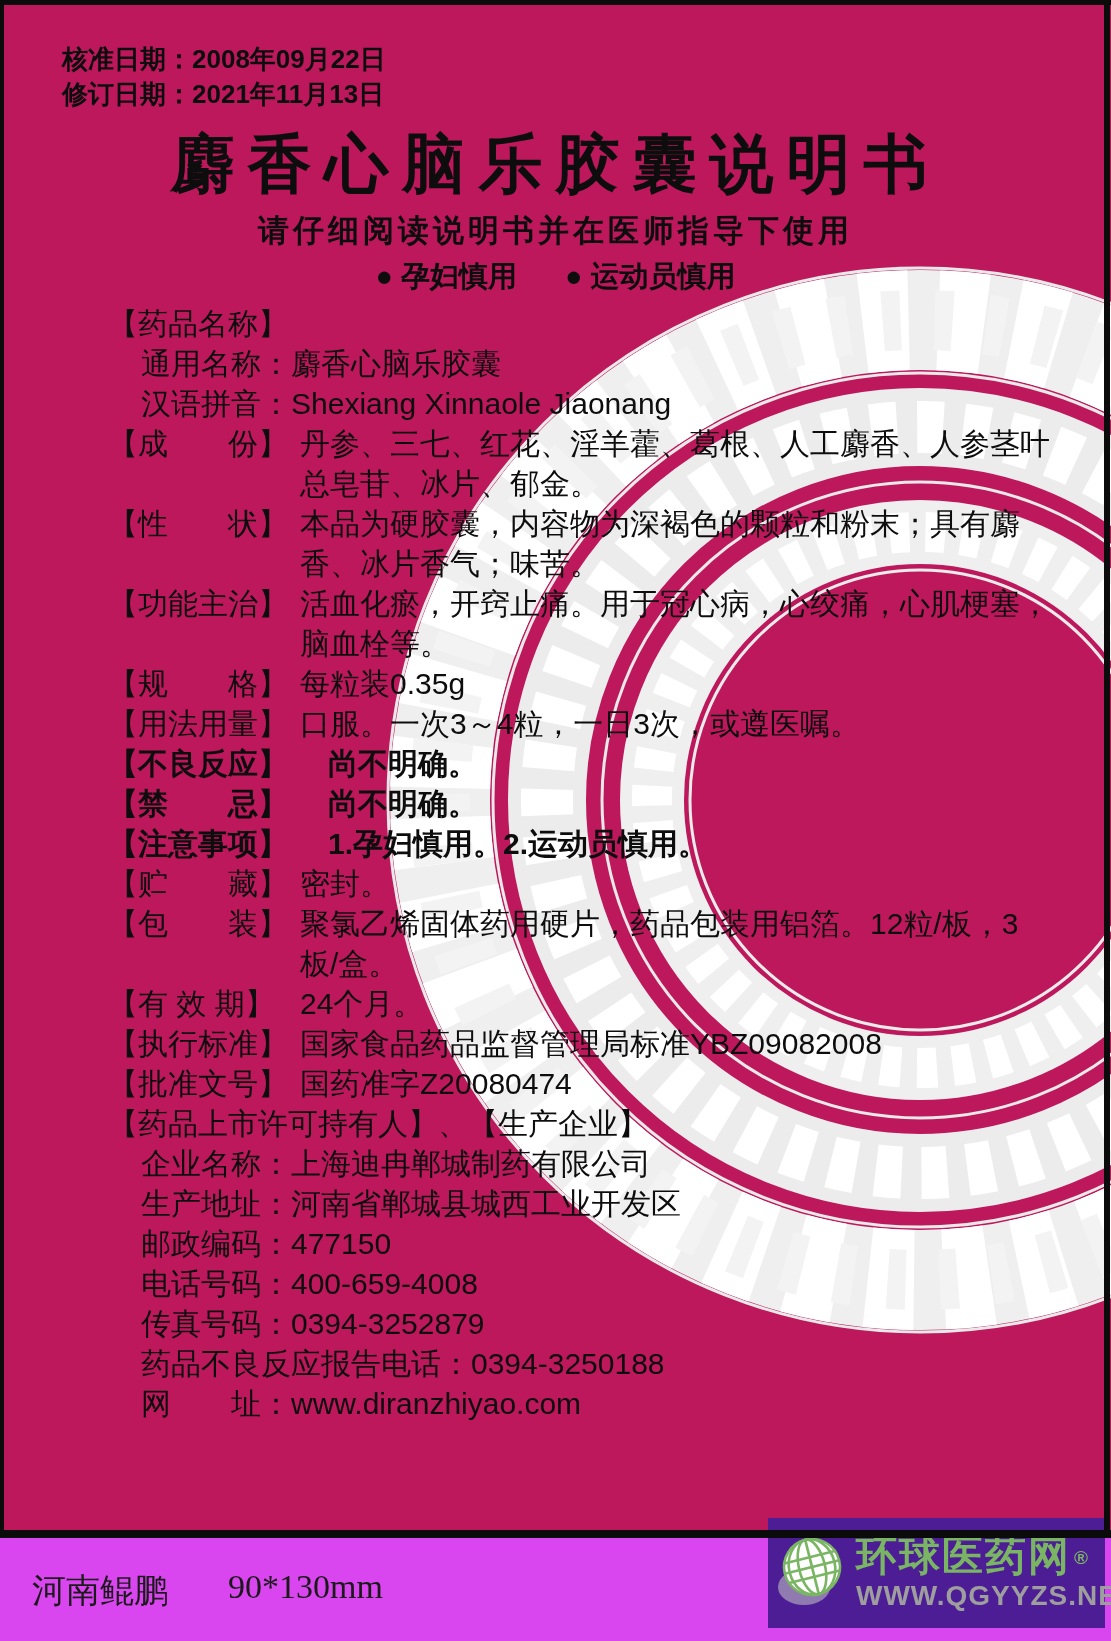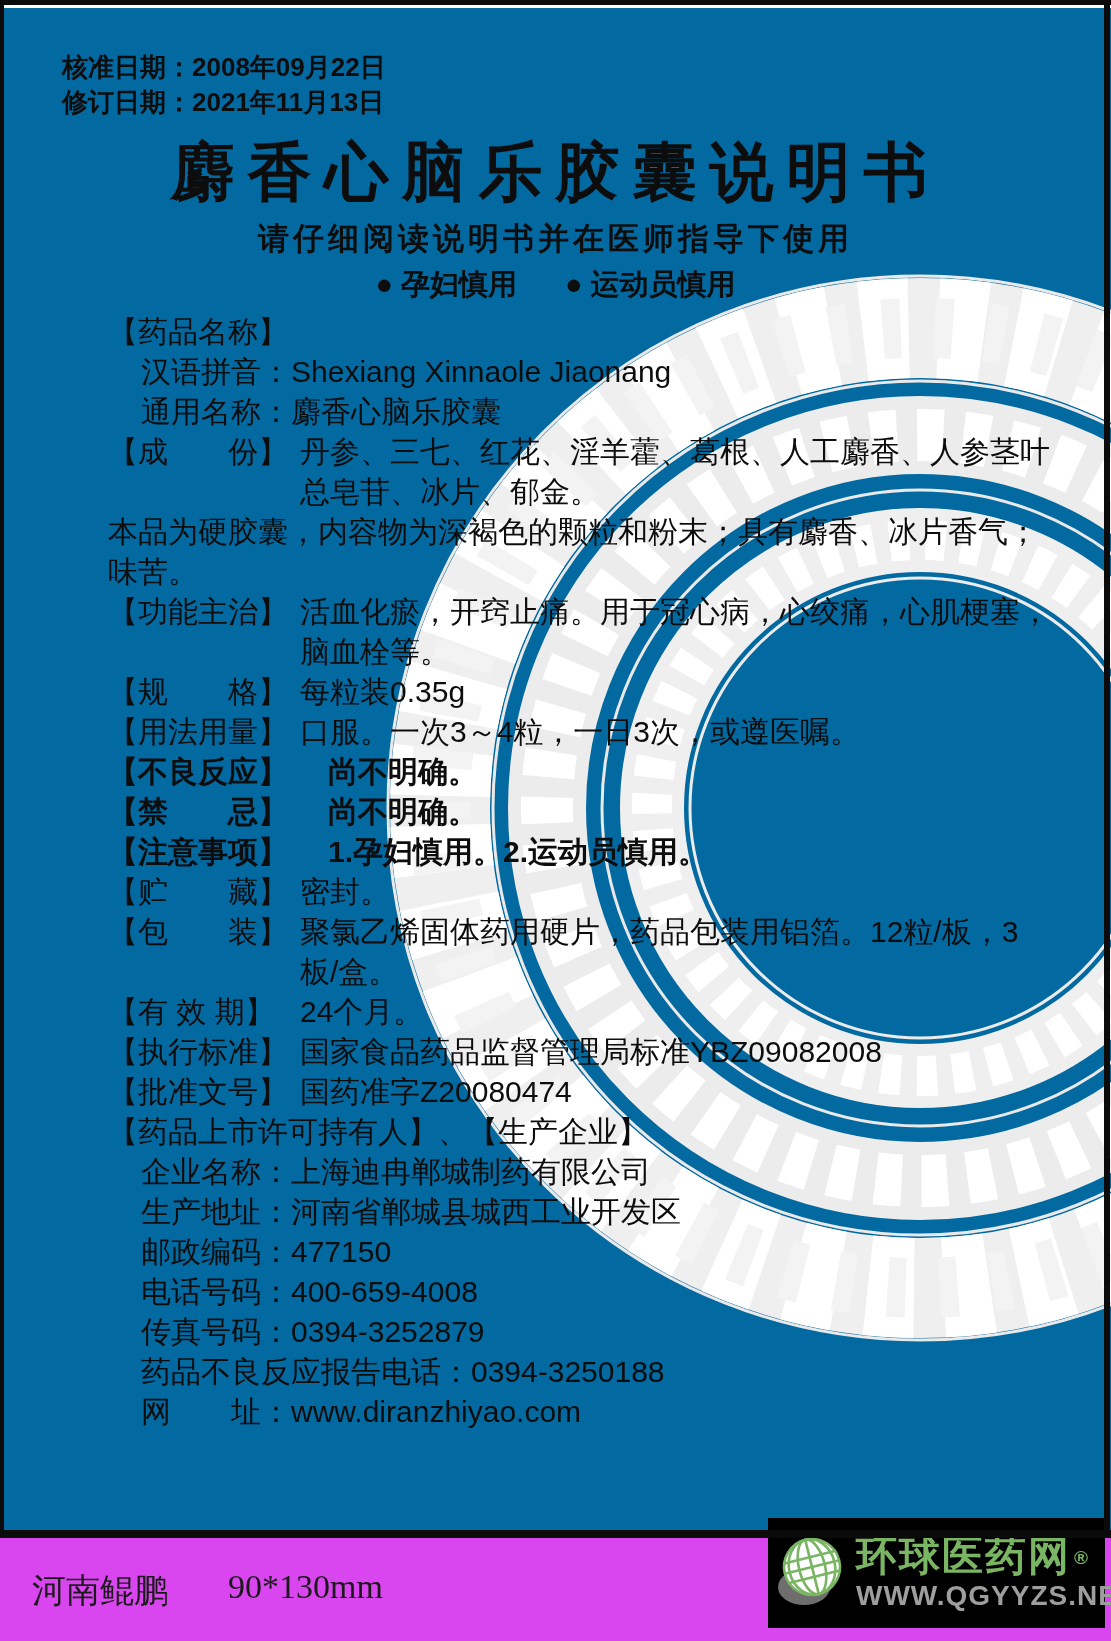--- a/index.html
+++ b/index.html
@@ -1,21 +1,21 @@
 <!DOCTYPE html>
 <html><head>
 <meta charset="utf-8">
 <style>
   html,body{margin:0;padding:0;}
   body{
     width:1111px;height:1641px;position:relative;background:#ffffff;
     font-family:"Liberation Sans","DejaVu Sans",sans-serif;color:#0d0d0d;
     overflow:hidden;
   }
-  .page{position:absolute;left:0;top:8px;width:1111px;height:1538px;background:#0369a1;overflow:hidden;}
+  .page{position:absolute;left:0;top:0;width:1111px;height:1538px;background:#be185d;overflow:hidden;}
   
   .b{position:absolute;background:#0b0b0b;z-index:6;}
   .b-top{left:0;top:0;width:1111px;height:5px;}
   .b-left{left:0;top:0;width:4px;height:1538px;}
   .b-right{left:1104px;top:0;width:6px;height:1538px;}
   .b-bottom{left:0;top:1530px;width:1111px;height:8px;}
   
   .watermark{position:absolute;left:0;top:0;z-index:0;pointer-events:none;}
   
   .inner{position:relative;z-index:2;}
@@ -77,32 +77,33 @@
     <div class="warnings">
       <span>● 孕妇慎用</span>
       <span>● 运动员慎用</span>
     </div>
 
     <div class="rows">
       <div class="row">
         <span class="lab">【药品名称】</span>
       </div>
       <div class="row sub">
+        <span class="slab">通用名称：</span>
+          <span class="val">麝香心脑乐胶囊</span>
+      </div>
+      <div class="row sub">
         <span class="slab">汉语拼音：</span>
           <span class="val">Shexiang Xinnaole Jiaonang</span>
       </div>
-      <div class="row sub">
-        <span class="slab">通用名称：</span>
-          <span class="val">麝香心脑乐胶囊</span>
-      </div>
       <div class="row">
         <span class="lab">【成　　份】</span>
           <span class="val">丹参、三七、红花、淫羊藿、葛根、人工麝香、人参茎叶总皂苷、冰片、郁金。</span>
       </div>
       <div class="row">
+        <span class="lab">【性　　状】</span>
           <span class="val">本品为硬胶囊，内容物为深褐色的颗粒和粉末；具有麝香、冰片香气；味苦。</span>
       </div>
       <div class="row">
         <span class="lab">【功能主治】</span>
           <span class="val">活血化瘀，开窍止痛。用于冠心病，心绞痛，心肌梗塞，脑血栓等。</span>
       </div>
       <div class="row">
         <span class="lab">【规　　格】</span>
           <span class="val">每粒装0.35g</span>
       </div>
@@ -180,21 +181,21 @@
 <div class="b b-top"></div>
 <div class="b b-left"></div>
 <div class="b b-right"></div>
 <div class="b b-bottom"></div>
 
 <div class="footer">
   <span class="printer">河南鲲鹏</span>
   <span class="print-size">90*130mm</span>
 </div>
 
-<div class="badge" style="background: #000000;">
+<div class="badge" style="background: #4c1d95;">
   <span class="globe-wrap">
     <svg width="80" height="84" viewBox="0 0 80 84">
       <ellipse cx="32" cy="58" rx="26" ry="18" fill="#c9c9c9" opacity="0.55"></ellipse>
       <g transform="rotate(-14 40 38)" fill="none" stroke="#7ab564" stroke-width="2.6">
         <circle cx="40" cy="38" r="28" fill="#ffffff"></circle>
         <ellipse cx="40" cy="38" rx="13" ry="28"></ellipse>
         <ellipse cx="40" cy="38" rx="23" ry="28"></ellipse>
         <line x1="13" y1="28" x2="67" y2="28"></line>
         <line x1="12" y1="38" x2="68" y2="38"></line>
         <line x1="13" y1="48" x2="67" y2="48"></line>

